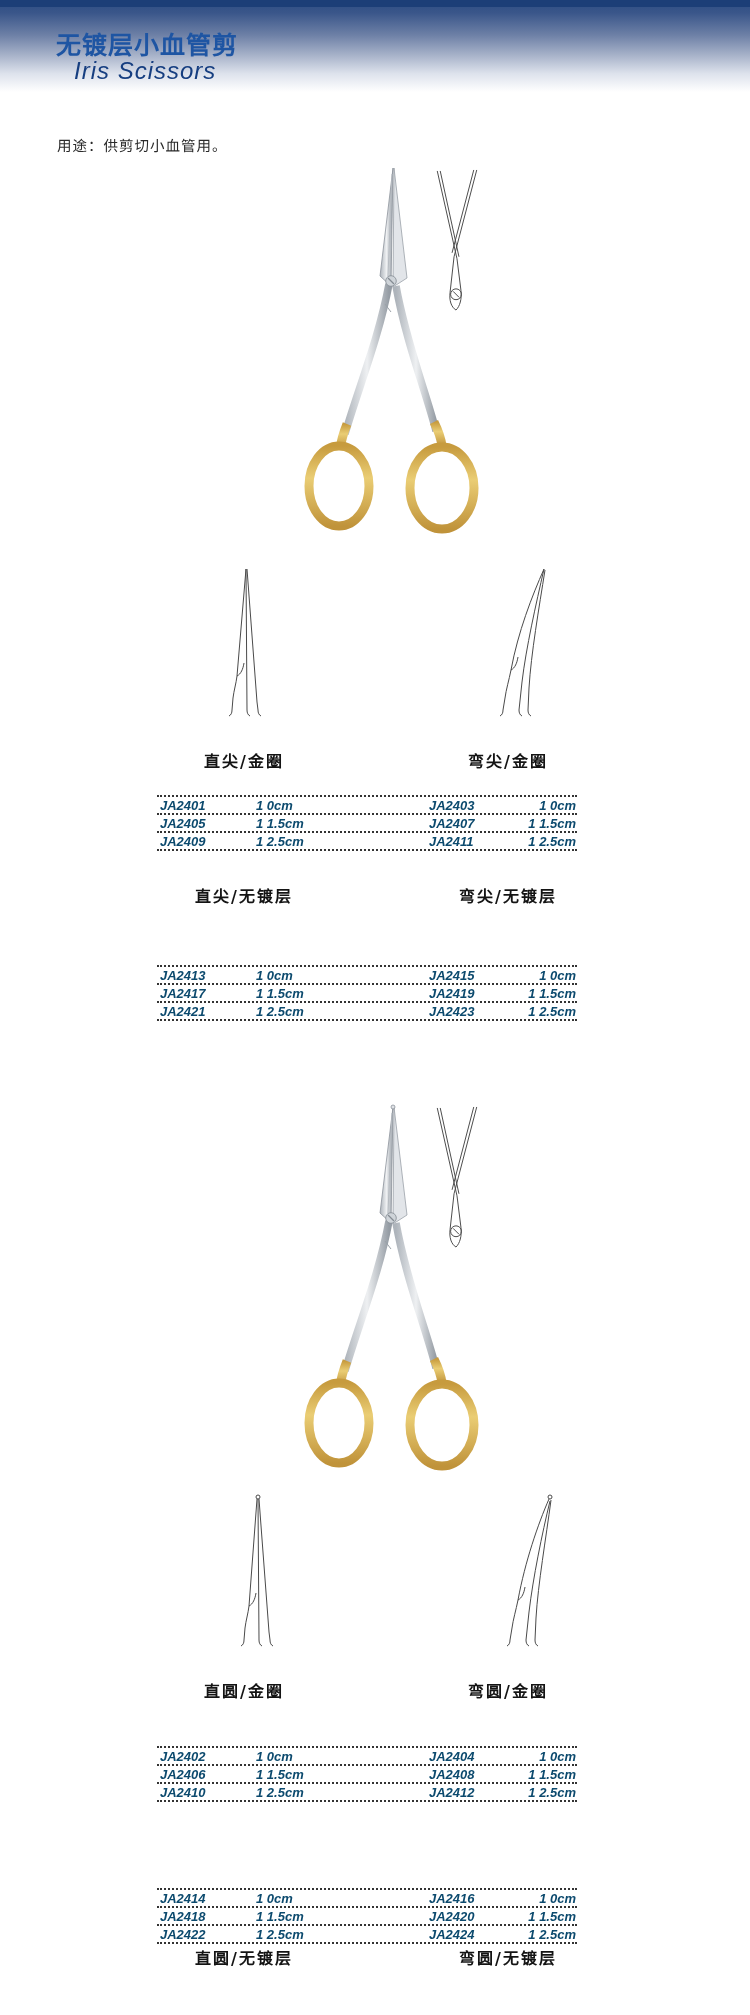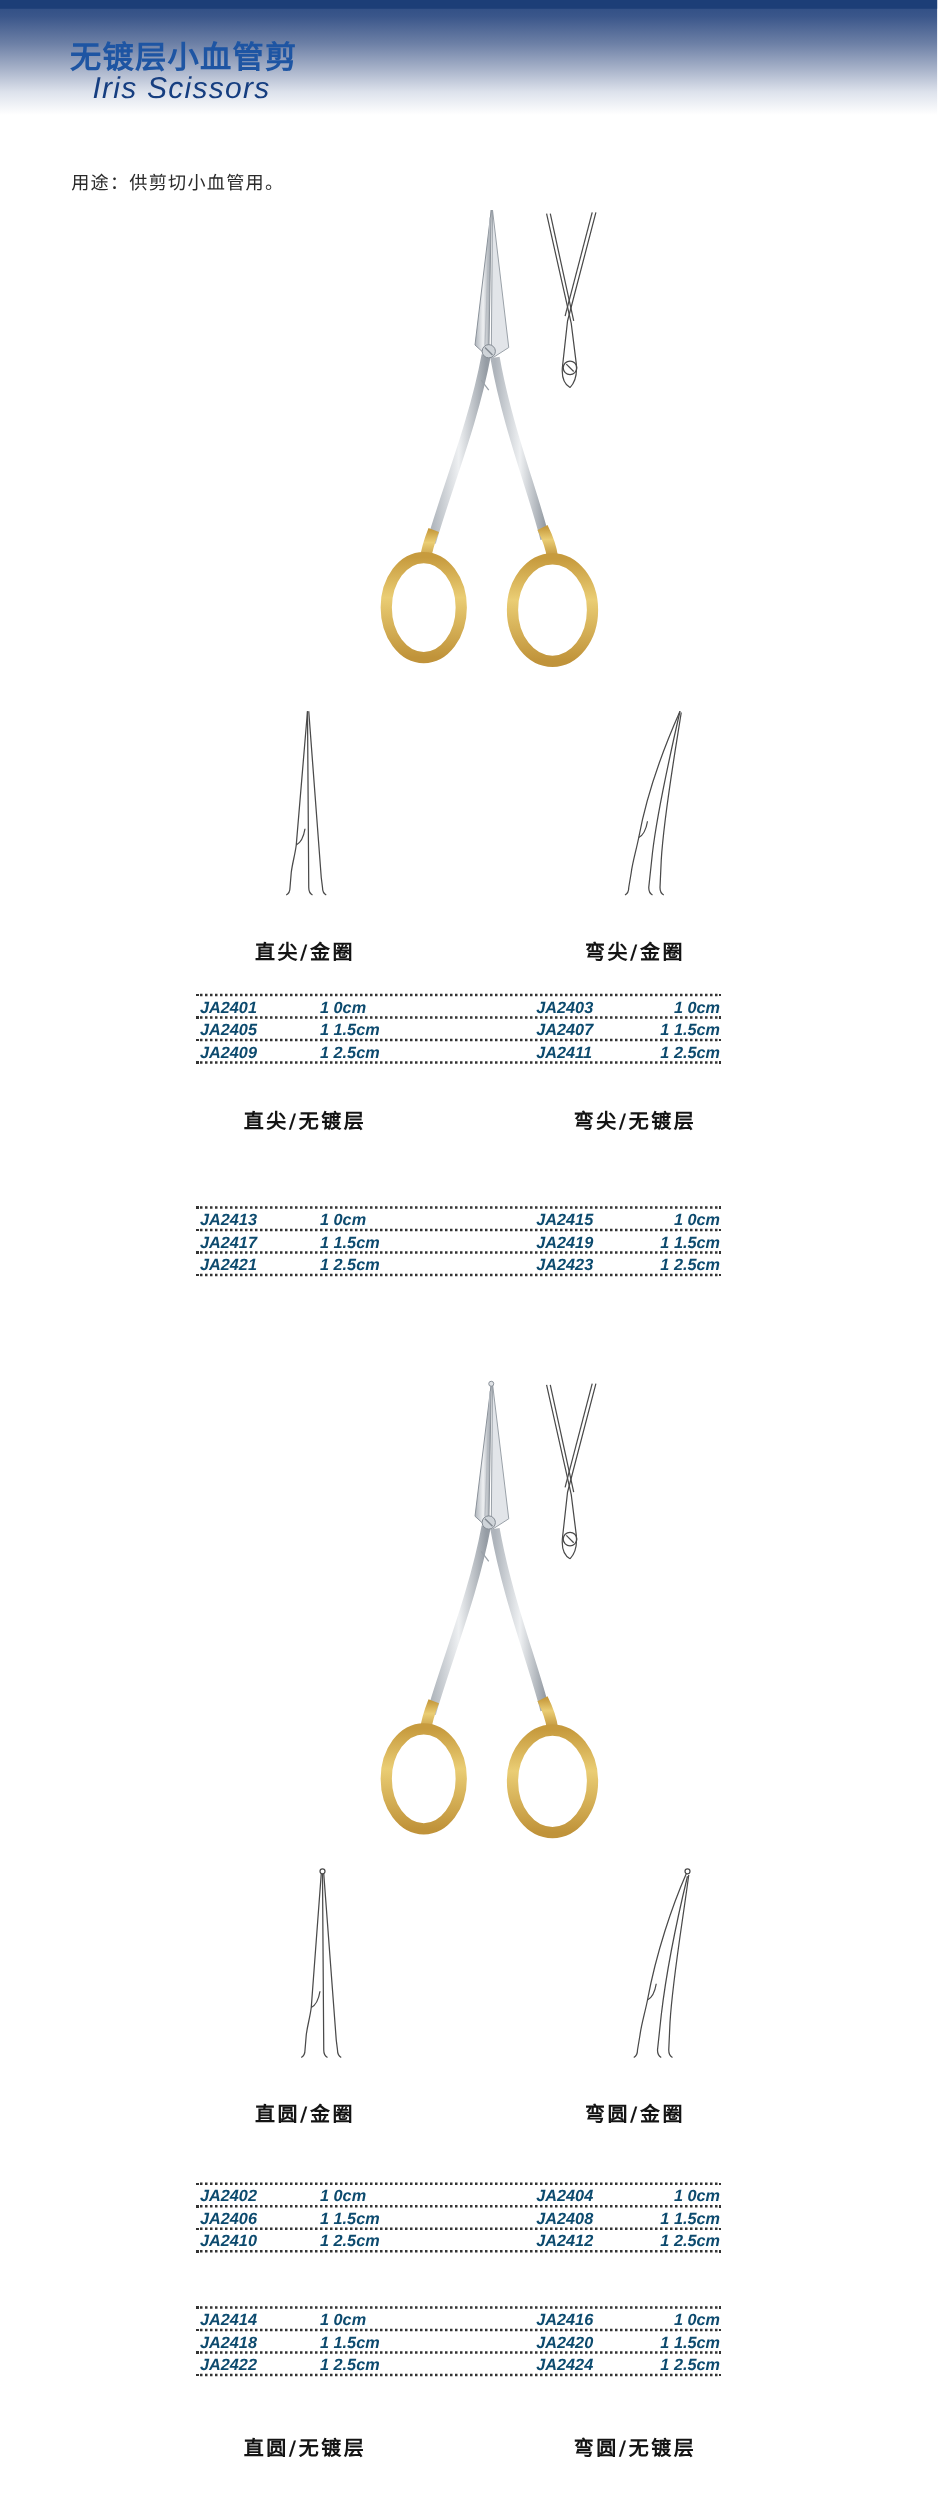--- a/index.html
+++ b/index.html
@@ -38,21 +38,21 @@
   
   .tbl-header {
     position:absolute; transform:translateX(-50%);
     font-family:"DejaVu Serif","Liberation Serif",serif;
     font-size:16px; font-weight:700; color:#141414; letter-spacing:2px; white-space:nowrap;
   }
   .th-l { left:244px; }
   .th-r { left:508px; }
   .th1 { top:748px; } .th2 { top:883px; } .th3 { top:1678px; } .th4 { top:1926px;margin-top:19px; }
   .ptable { position:absolute; left:157px; width:420px; border-bottom:2px dotted #333; }
-  .pt1 { top:795px; } .pt2 { top:933px;margin-top:32px; } .pt3 { top:1746px; } .pt4 { top:1845px; }
+  .pt1 { top:795px; } .pt2 { top:933px;margin-top:32px; } .pt3 { top:1746px; } .pt4 { top:1888px; }
   .trow {
     position:relative; height:16px; border-top:2px dotted #333;
     font-style:italic; font-weight:700; font-size:13px; line-height:15px; color:#0c4a6e;
   }
   .c { position:absolute; top:1px; white-space:nowrap; }
   .c1 { left:3px; } .c2 { left:99px; } .c3 { left:272px; } .c4 { right:1px; }
 </style>
 </head>
 <body>
 

